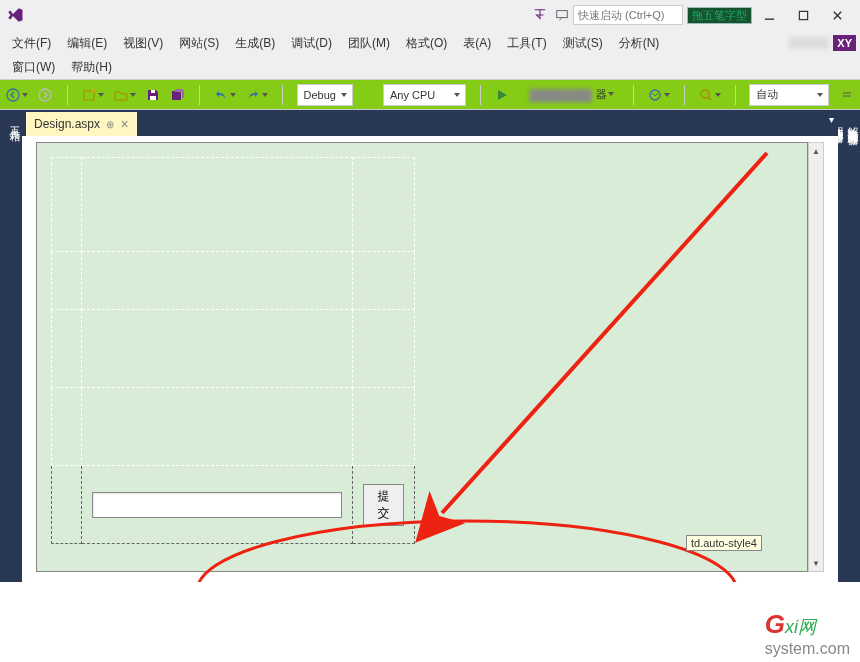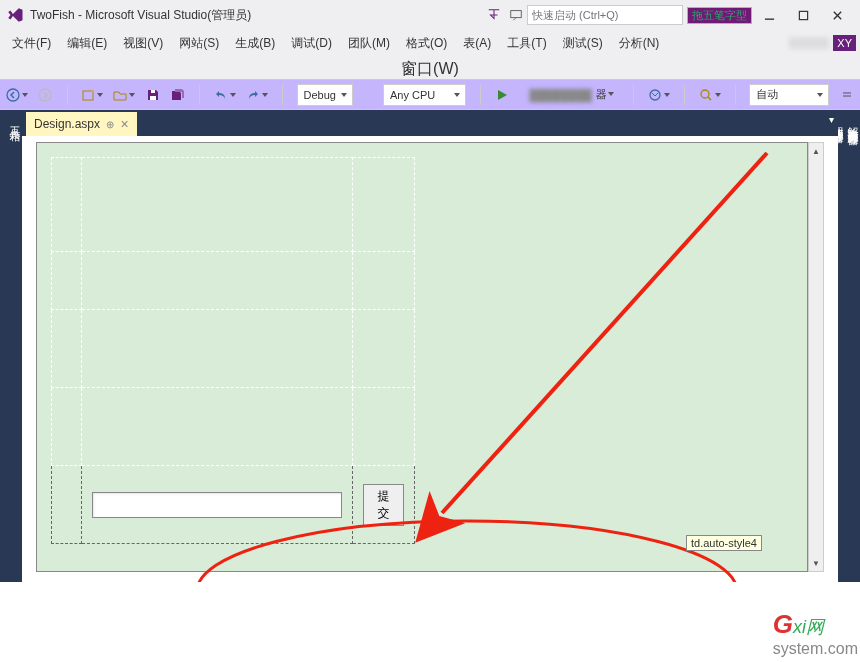--- a/index.html
+++ b/index.html
@@ -3,38 +3,38 @@
 <meta charset="utf-8">
 <style>
 * { box-sizing: border-box; margin: 0; padding: 0; font-family: "Microsoft YaHei", "Segoe UI", sans-serif; }
 body { width: 860px; height: 662px; background: #fff; overflow: hidden; position: relative; }
 
 
 .titlebar { height: 30px; background: #efeff2; display: flex; align-items: center; padding: 0 6px; font-size: 12px; color: #333; }
 .titlebar .vs-logo { width: 18px; height: 18px; margin-right: 6px; }
 .titlebar .spacer { flex: 1; }
 .titlebar .tb-icon { width: 22px; height: 22px; display: flex; align-items: center; justify-content: center; color: #68217a; }
-.quicklaunch { border: 1px solid #ccc; background: #fff; height: 20px; width: 156px; font-size: 11px; padding: 0 4px; color: #777; }
-.ime { border: 1px solid #9bb; color: #2a6; padding: 0 4px; font-size: 11px; margin-left: 4px; background:#701a75; }
+.quicklaunch { border: 1px solid #ccc; background: #fff; height: 20px; width: 110px; font-size: 11px; padding: 0 4px; color: #777; }
+.ime { border: 1px solid #9bb; color: #2a6; padding: 0 4px; font-size: 11px; margin-left: 4px; background:#14532d; }
 .winbtn { width: 34px; height: 24px; display: flex; align-items: center; justify-content: center; color: #333; }
 .winbtn svg { width: 11px; height: 11px; }
 
 
 .menubar { height: 26px; background: #efeff2; display: flex; align-items: center; padding: 0 4px; font-size: 12px; color: #333; }
 .menubar .mitem { padding: 3px 8px; cursor: default; }
 .menubar .spacer { flex: 1; }
-.userbadge { background: #68217a; color: #fff; font-size: 11px; font-weight: normal; padding: 2px 4px; margin-left: 4px; }
+.userbadge { background: #68217a; color: #fff; font-size: 11px; font-weight: bold; padding: 2px 4px; margin-left: 4px; }
 .userblur { width: 40px; height: 12px; background: #ddd; filter: blur(2px); }
 
 
-.menubar2 { height: 24px; background: #efeff2; display: flex; align-items: center; padding: 0 4px; font-size: 16px; color: #333; border-bottom: 1px solid #ccc; flex-direction: column; }
+.menubar2 { height: 24px; background: #efeff2; display: flex; align-items: center; padding: 0 4px; font-size: 12px; color: #333; border-bottom: 1px solid #ccc; }
 .menubar2 .mitem { padding: 3px 8px; cursor: default; }
 
 
-.toolbar { height: 30px; background: #c4b5fd; display: flex; align-items: center; padding: 0 6px; gap: 10px; border-bottom: 1px solid #ccc; justify-content: flex-end; }
+.toolbar { height: 30px; background: #84cc16; display: flex; align-items: center; padding: 0 6px; gap: 10px; border-bottom: 1px solid #ccc; }
 .tbtn { width: 24px; height: 24px; display: flex; align-items: center; justify-content: center; color: #555; position: relative; }
 .tbtn.dd::after { content: ""; border-left: 3px solid transparent; border-right: 3px solid transparent; border-top: 4px solid #555; margin-left: 2px; }
 .tsep { width: 1px; height: 20px; background: #ccc; margin: 0 4px; }
 .tdropdown { height: 22px; border: 1px solid #ccc; background: #fff; font-size: 11px; padding: 0 16px 0 6px; display: flex; align-items: center; position: relative; color: #333; }
 .tdropdown::after { content: ""; position: absolute; right: 5px; top: 8px; border-left: 3px solid transparent; border-right: 3px solid transparent; border-top: 4px solid #555; }
 .playbtn { color: #388a34; }
 .blurtxt { filter: blur(2px); color: #888; font-size: 11px; padding: 0 4px; }
 
 
 .mainarea { display: flex; height: 472px; background: #7f1d1d; }
@@ -68,34 +68,33 @@
 .textinput { width: 250px; height: 26px; border: 1px solid #888; background: #fff; box-shadow: inset 1px 1px 2px rgba(0,0,0,0.1); }
 .submitbtn { padding: 3px 12px; border: 1px solid #888; background: #efefef; font-size: 12px; }
 
 .tagtooltip { position: absolute; right: 45px; top: 392px; background: #ffffe1; border: 1px solid #888; font-size: 11px; padding: 1px 4px; color: #333; z-index: 5; }
 
 
 .arrow-overlay { position: absolute; left: 0; top: 0; pointer-events: none; z-index: 4; }
 .ellipse-overlay { position: absolute; pointer-events: none; z-index: 3; }
 
 
-.watermark { position: absolute; right: 2px; bottom: 4px; font-size: 18px; font-style: italic; color: #3a5; z-index: 20; font-family: Georgia, serif; }
+.watermark { position: absolute; right: 10px; bottom: 4px; font-size: 18px; font-style: italic; color: #3a5; z-index: 20; font-family: Georgia, serif; }
 .watermark .g { color: #d33; font-size: 26px; font-weight: bold; }
 .watermark .sub { font-size: 16px; color: #888; display: block; text-align: right; font-style: normal; }
 </style>
 </head>
 <body>
 
 <div class="titlebar">
   <span class="vs-logo">
     <svg viewBox="0 0 24 24">
         <path fill="#68217a" d="M17 3l5 2v14l-5 2-9-9 9-9zM3 8l3-2 4 6-4 6-3-2 3-4-3-4z"></path>
       </svg>
   </span>
-  <span>TwoFish - Microsoft Visual Studio(管理员)</span>
   <span class="spacer"></span>
   <span class="tb-icon">
       <svg viewBox="0 0 16 16" width="14" height="14">
         <path fill="none" stroke="#68217a" stroke-width="1.2" d="M2 2l12 0M8 2v10l-4-4h8"></path>
       </svg>
     </span>
   <span class="tb-icon">
       <svg viewBox="0 0 16 16" width="14" height="14">
         <rect x="2" y="3" width="12" height="8" fill="none" stroke="#555"></rect>
         <path d="M5 14l3-3" stroke="#555"></path>

